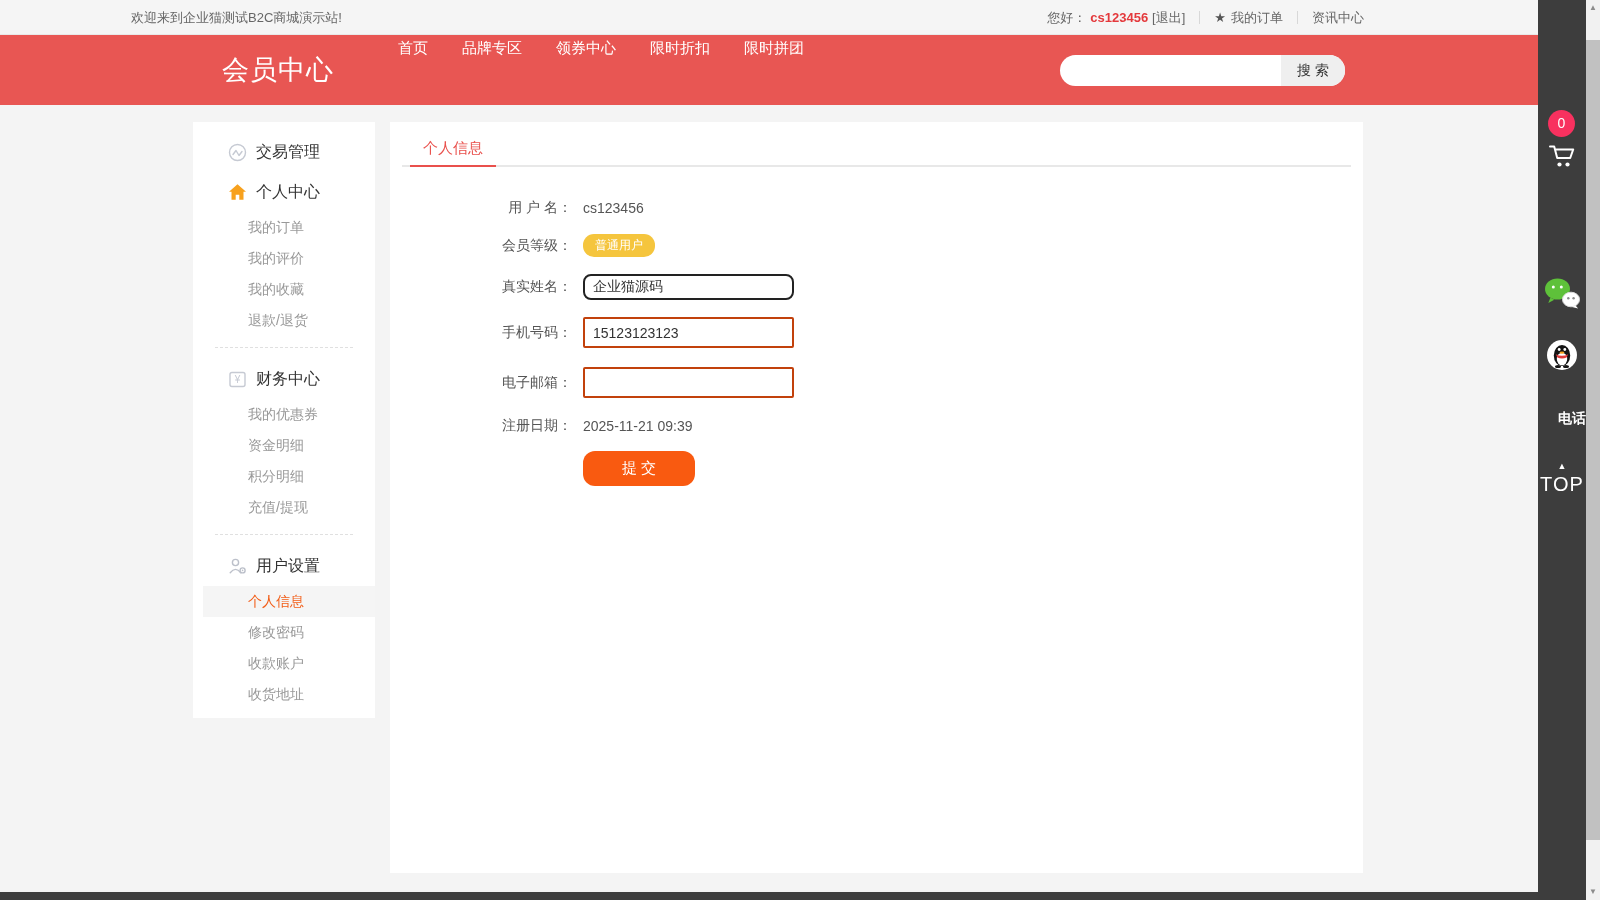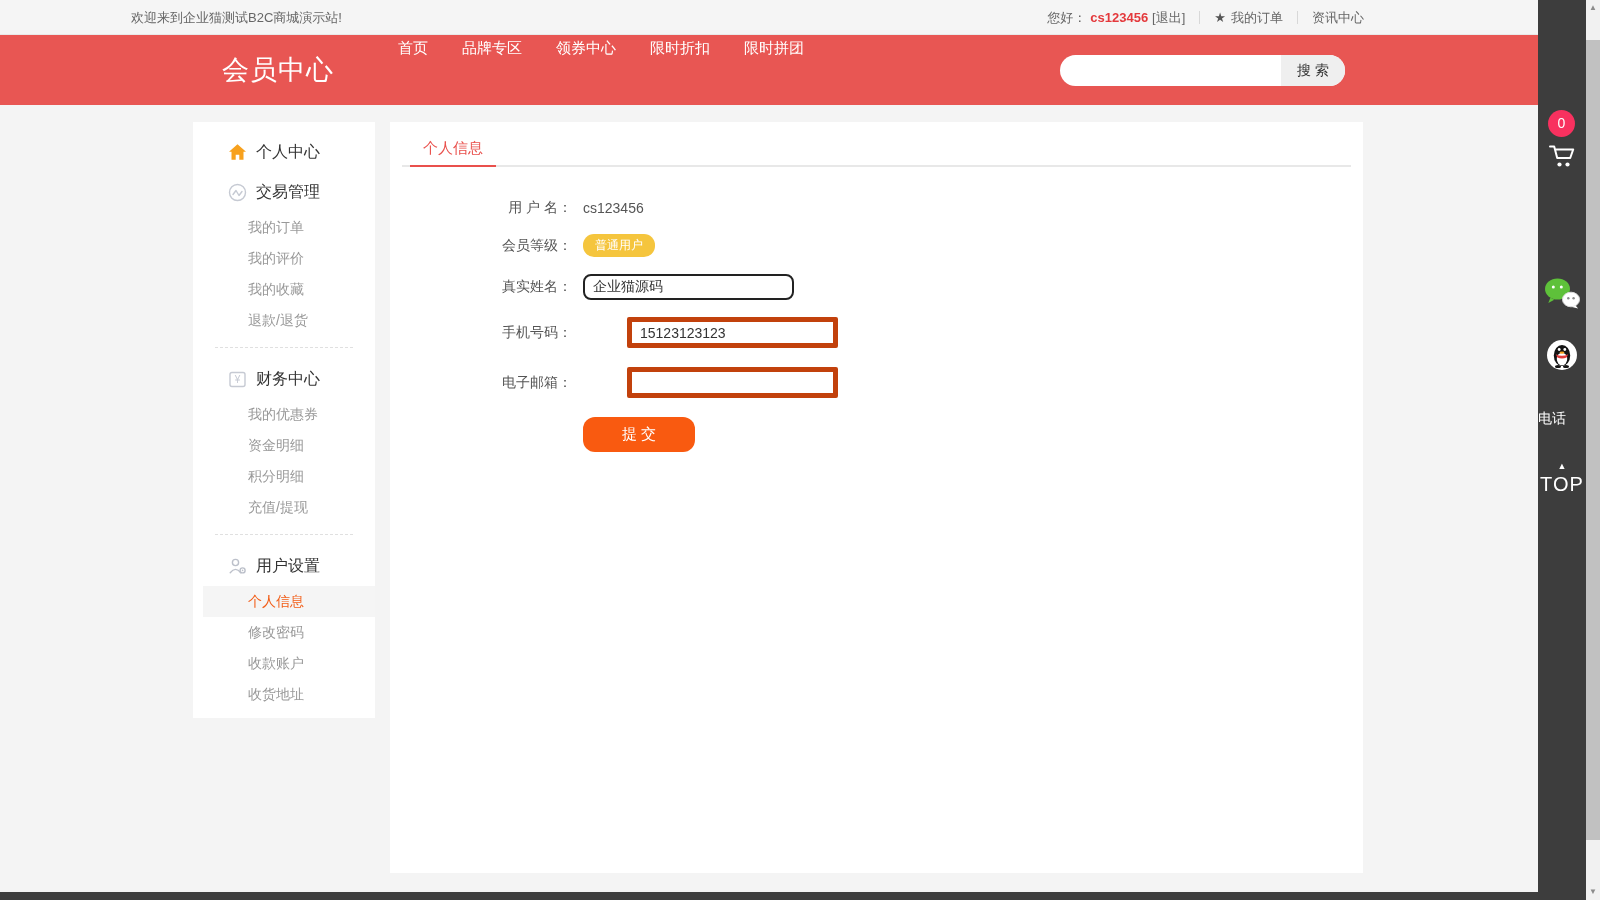--- a/index.html
+++ b/index.html
@@ -40,38 +40,38 @@
   .main{ position:absolute; left:390px; top:122px; width:973px; height:751px; background:#fff;}
   .tabbar{ margin:0 12px; padding-top:6px; border-bottom:2px solid #e8e8e8;}
   .tab{ display:inline-block; margin-left:8px; margin-bottom:-2px; padding:0 13px; height:39px; line-height:39px;
     color:#e9504c; font-size:15px; border-bottom:2px solid #e9504c; cursor:pointer;}
   .form{ padding-top:32px;}
   .row{ display:flex; align-items:center; padding-left:100px; }
   .row label{ width:82px; text-align:right; font-size:14px; color:#555; flex:none;}
   .row .val{ margin-left:11px; font-size:14px; color:#555;}
   .badge{ margin-left:11px; display:inline-block; padding:3px 12px; background:#f5c53d; color:#fff;
     font-size:12px; border-radius:11px;}
-  .row input.txt{ margin-left:11px; width:211px; height:31px; border:5px solid #c2410c; border-radius:2px;
+  .row input.txt{ margin-left:11px; width:211px; height:31px; border:2px solid #c2410c; border-radius:2px;
     padding:0 8px; font-size:14px; color:#333; outline:none;}
   .row input.txt.focused{ border:2px solid #222; border-radius:8px; height:26px;}
-  .mb-a{ margin-bottom:17px;} .mb-b{ margin-bottom:19px;gap:44px;} .mb-c{ margin-bottom:14px;}
+  .mb-a{ margin-bottom:17px;} .mb-b{ margin-bottom:19px;} .mb-c{ margin-bottom:14px;}
   .submit-row{ padding-left:193px; margin-top:16px;}
   .submit-btn{ width:112px; height:35px; background:#f95a10; color:#fff; border:none; border-radius:12px;
     font-size:15px; cursor:pointer;}
   
   .side-panel{ position:absolute; left:1538px; top:0; width:48px; height:900px; background:#3d3d3d;}
   .cart-badge{ position:absolute; left:10px; top:110px; width:27px; height:27px; border-radius:50%;
     background:#f8315f; color:#fff; font-size:14px; text-align:center; line-height:27px;}
   .cart-ic{ position:absolute; left:9px; top:143px; cursor:pointer;}
   .cart-label{ position:absolute; left:0; top:183px; width:48px; text-align:center;
     writing-mode:vertical-rl; text-orientation:upright; letter-spacing:9px;
     color:#fff; font-size:14px; left:17px; cursor:pointer;}
   .wechat-ic{ position:absolute; left:6px; top:278px; cursor:pointer;}
   .qq-ic{ position:absolute; left:9px; top:340px; cursor:pointer;}
-  .phone-label{ position:absolute; left:0; top:410px; width:48px; text-align:left; color:#fff; font-size:14px; cursor:pointer;}
+  .phone-label{ position:absolute; left:0; top:410px; width:48px; text-align:right; color:#fff; font-size:14px; cursor:pointer;font-weight:bold;}
   .top-btn{ position:absolute; left:0; top:462px; width:48px; text-align:center; color:#fff; cursor:pointer;}
   .top-btn .arr{ display:block; font-size:9px; line-height:9px;}
   .top-btn .lbl{ display:block; font-size:20px; letter-spacing:1px; margin-top:2px;}
   
   .scrollbar{ position:absolute; left:1586px; top:0; width:14px; height:900px; background:#f1f1f1;}
   .sb-arrow{ position:absolute; left:0; width:14px; height:16px; text-align:center; font-size:8px; color:#8b8b8b; line-height:16px; cursor:pointer;}
   .sb-arrow.up{ top:0;} .sb-arrow.down{ bottom:0;}
   .sb-thumb{ position:absolute; left:0; top:40px; width:14px; height:800px; background:#c1c1c1; cursor:pointer;}
   
   .bottom-strip{ position:absolute; left:0; bottom:0; width:1538px; height:8px; background:#3e3e3e;}
@@ -108,35 +108,35 @@
   </div>
   <div class="searchbar">
     <input type="text" value="" style="">
     <button>搜 索</button>
   </div>
 </div>
 
 <div class="sidebar">
   <div class="side-sec-title">
     <span class="ic">
-      <svg width="19" height="18" viewBox="0 0 19 18">
-          <path d="M9.5 1.2 L18 8.8 h-2.5 v8 h-4.2 v-5 h-3.6 v5 H3.5 v-8 H1 Z" fill="#f7a11e"></path>
-        </svg>
-    </span>
-    <span>个人中心</span>
-  </div>
-
-  <div class="side-sec-title">
-    <span class="ic">
       <svg width="19" height="19" viewBox="0 0 19 19" fill="none" stroke="#c6cad3" stroke-width="1.4">
           <circle cx="9.5" cy="9.5" r="8"></circle>
           <path d="M5 11.5 l3 -4 l3 5 l3 -4" stroke-linecap="round" stroke-linejoin="round"></path>
         </svg>
     </span>
     <span>交易管理</span>
+  </div>
+
+  <div class="side-sec-title">
+    <span class="ic">
+      <svg width="19" height="18" viewBox="0 0 19 18">
+          <path d="M9.5 1.2 L18 8.8 h-2.5 v8 h-4.2 v-5 h-3.6 v5 H3.5 v-8 H1 Z" fill="#f7a11e"></path>
+        </svg>
+    </span>
+    <span>个人中心</span>
   </div>
   <a class="side-item">我的订单</a>
   <a class="side-item">我的评价</a>
   <a class="side-item">我的收藏</a>
   <a class="side-item">退款/退货</a>
 
   <div class="side-divider"></div>
 
   <div class="side-sec-title">
     <span class="ic">
@@ -195,20 +195,24 @@
     <div class="row mb-b">
       <label>手机号码：</label>
       <input class="txt" type="text" value="15123123123" style="">
     </div>
 
     <div class="row mb-b">
       <label>电子邮箱：</label>
       <input class="txt" type="text" value="" style="">
     </div>
 
+    <div class="row mb-c">
+      <label>注册日期：</label>
+      <span class="val">2025-11-21 09:39</span>
+    </div>
 
     <div class="submit-row">
       <button class="submit-btn">提 交</button>
     </div>
   </div>
 </div>
 
 <div class="side-panel">
   <div class="cart-badge">0</div>
   <div class="cart-ic">

